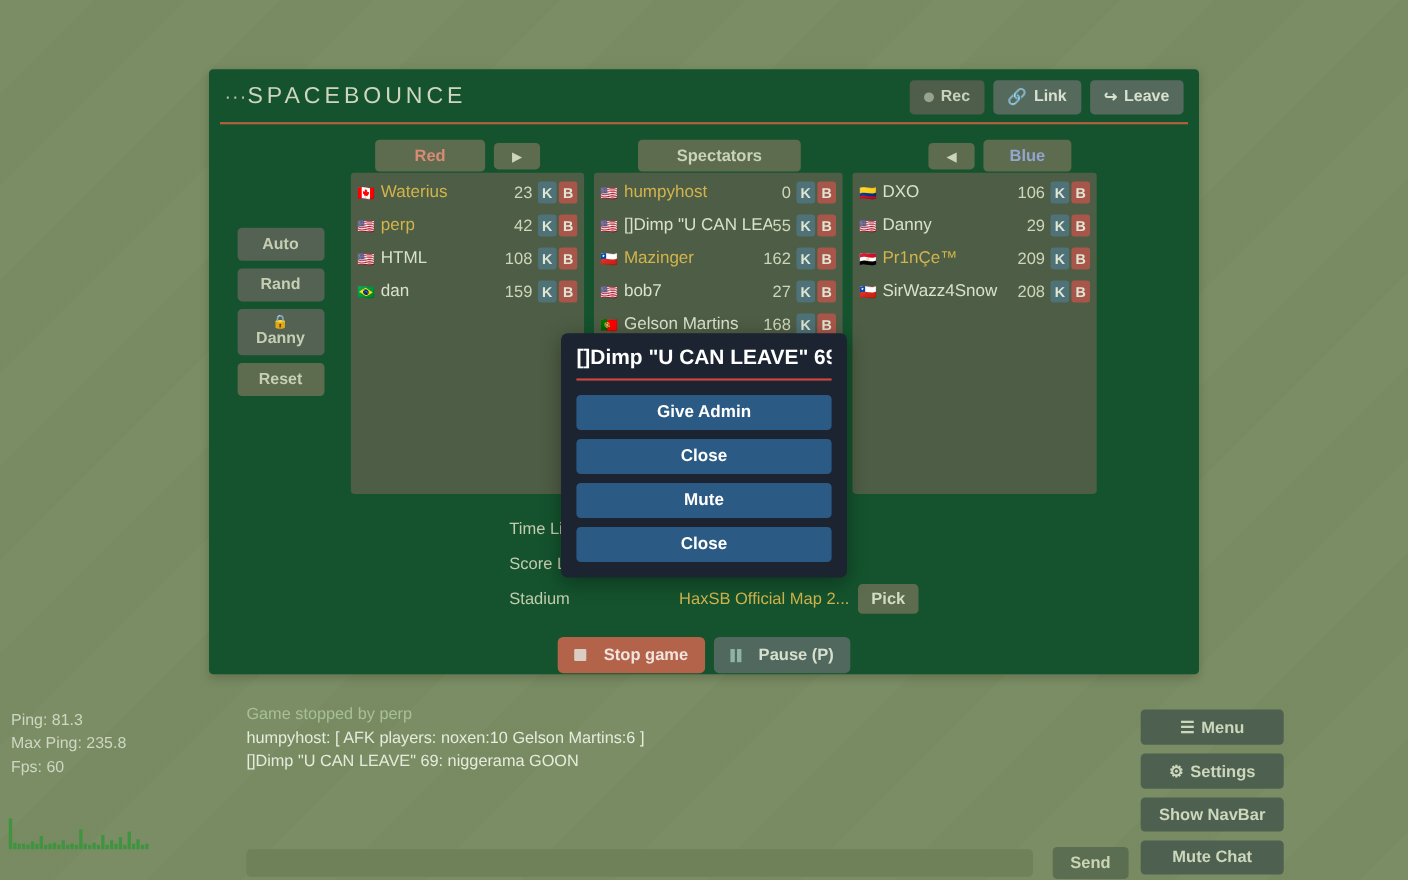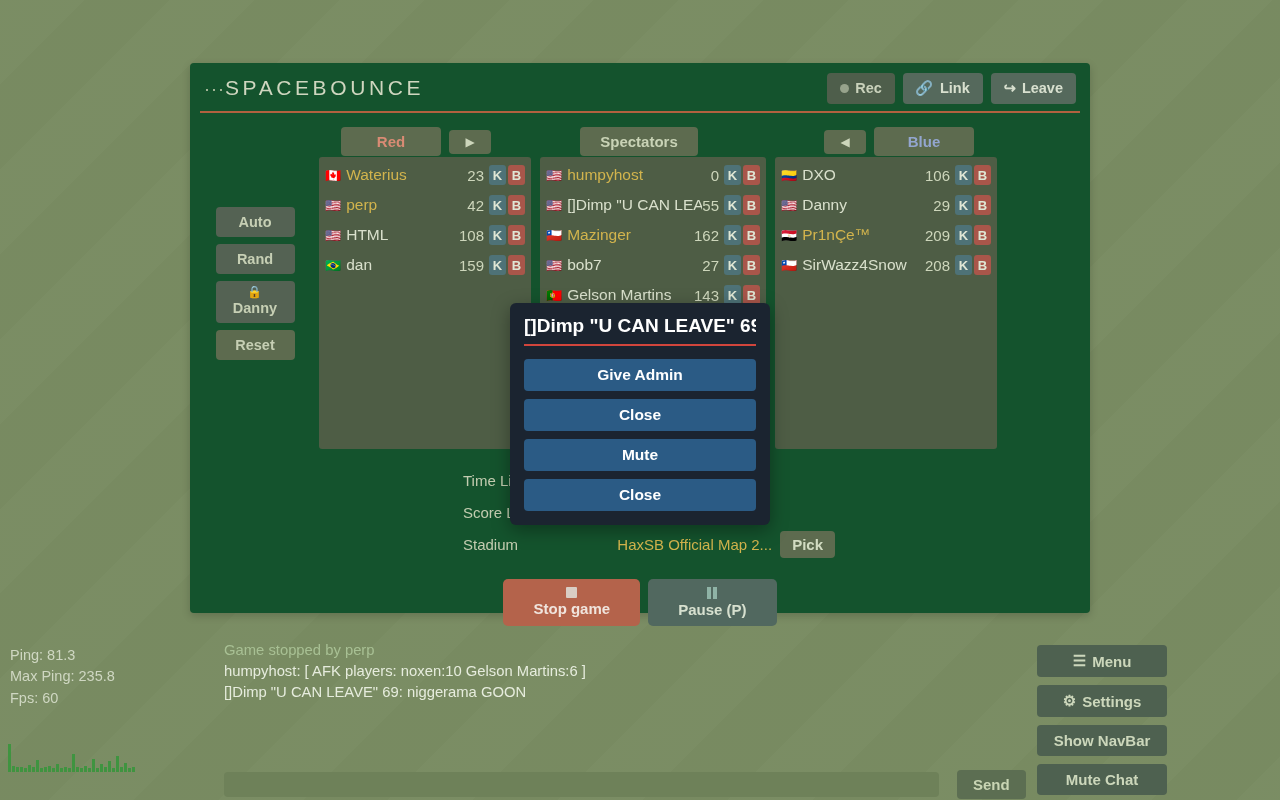--- a/index.html
+++ b/index.html
@@ -68,22 +68,22 @@
   }
   .tbtn {
     background: #5d6b4f;
     border: none; border-radius: 4px;
     font-size: 15px; font-weight: bold;
     padding: 6px 0;
     cursor: pointer;
     font-family: "Liberation Sans", sans-serif;
   }
   .tbtn.red   { color: #d98b74; width: 100px; margin-left: 151px; }
-  .tbtn.blue  { color: #93a6cf; width: 100px; margin-left: 8px; }
-  .tbtn.spec  { color: #c9d3b6; width: 118px; position:absolute; left:390px; }
+  .tbtn.blue  { color: #93a6cf; width: 80px; margin-left: 8px; }
+  .tbtn.spec  { color: #c9d3b6; width: 148px; position:absolute; left:390px; }
   .arrow-btn {
     background: #5d6b4f; border: none; border-radius: 4px;
     width: 42px; padding: 6px 0; cursor: pointer;
     color: #cdd6bb; font-size: 12px; line-height: 1;
     margin-left: 8px;
   }
   .arrow-btn.left { margin-left: 0; }
 
   
   .cols {
@@ -165,24 +165,23 @@
   .pickbtn {
     background: #5d6b4f; border: none; border-radius: 4px;
     color: #d2dcc2; font-size: 15px; font-weight: bold;
     padding: 5px 12px; cursor: pointer;
     font-family: "Liberation Sans", sans-serif;
   }
   .game-btns { display: flex; gap: 8px; justify-content: center; padding-top: 16px; }
   .gbtn {
     border: none; border-radius: 5px;
     font-size: 15px; font-weight: bold;
-    padding: 8px 30px; cursor: pointer;
-    display: flex; align-items: center; gap: 2px;
-    font-family: "Liberation Sans", sans-serif;
-    flex-direction: column;
+    padding: 8px 15px; cursor: pointer;
+    display: flex; align-items: center; gap: 16px;
+    font-family: "Liberation Sans", sans-serif;
   }
   .gbtn.stop  { background: #b4634b; color: #f0e4dd; }
   .gbtn.pause { background: #51685f; color: #d7e0cf; }
   .sq-ico { width: 11px; height: 11px; background: #d9cdc4; border-radius: 1px; display:inline-block; }
   .pause-ico { display:inline-flex; gap:2px; }
   .pause-ico i { width: 4px; height: 12px; background: #8fb3a6; display:block; }
 
   
   #player-modal {
     position: absolute;
@@ -380,21 +379,21 @@
           <span class="pname">bob7</span>
           <span class="ping">27</span>
           <span class="kb">
             <span class="badge k">K</span>
             <span class="badge b">B</span>
           </span>
         </div>
         <div class="prow">
           <span class="flag">🇵🇹</span>
           <span class="pname">Gelson Martins</span>
-          <span class="ping">143</span>
+          <span class="ping">168</span>
           <span class="kb">
             <span class="badge k">K</span>
             <span class="badge b">B</span>
           </span>
         </div>
         <div class="prow">
           <span class="flag">🇺🇸</span>
           <span class="pname">noxen</span>
           <span class="ping">81</span>
           <span class="kb">

